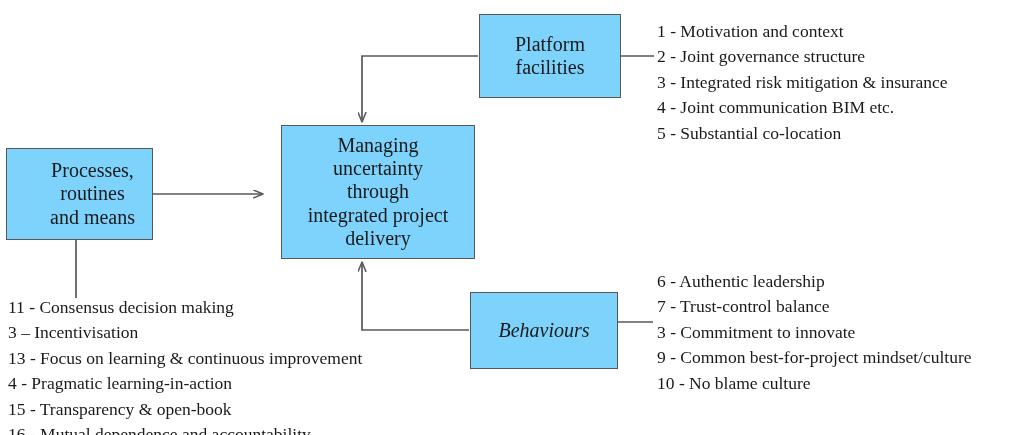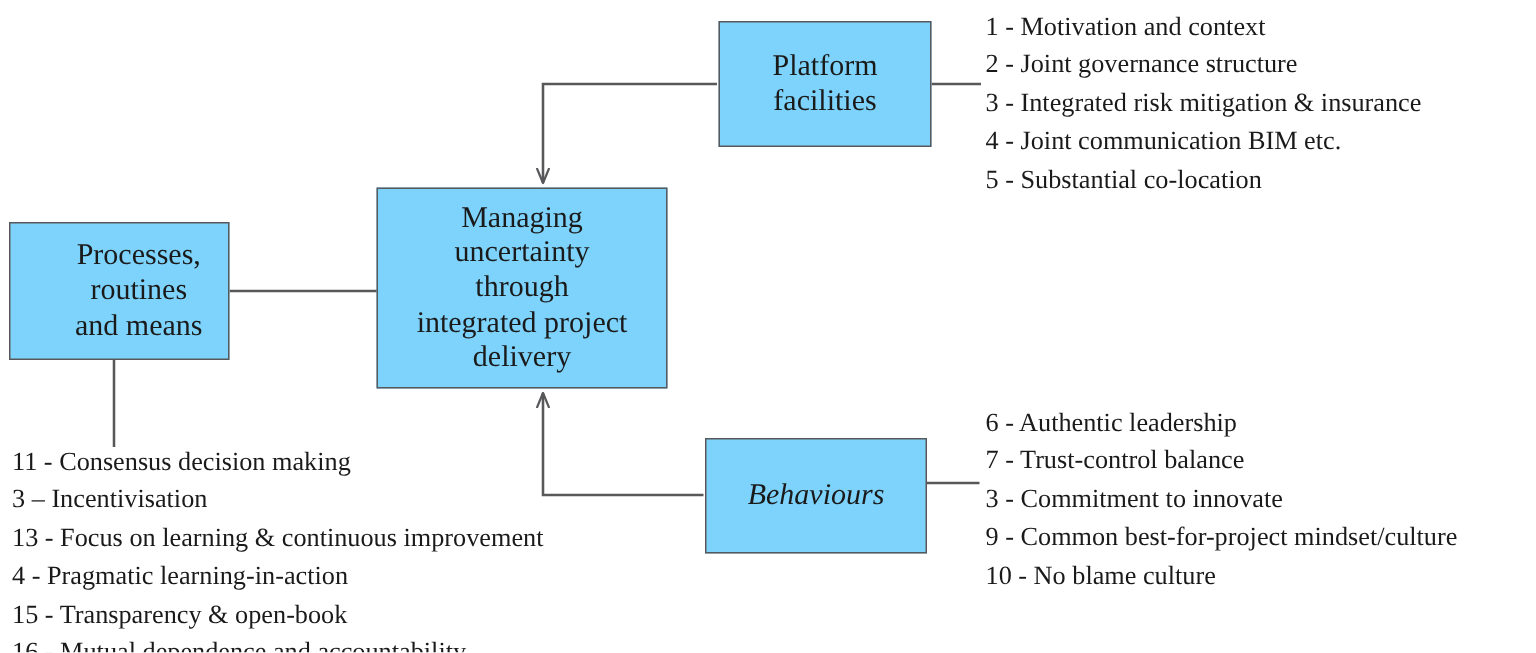--- a/index.html
+++ b/index.html
@@ -41,21 +41,21 @@
     display: block;
     width: 100%;
     white-space: pre-line;
   }
   #node-processes {
     left: 6px;  top: 148px;  width: 147px;  height: 92px;
     font-size: 20px;
     padding-left: 26px;
   }
   #node-central {
-    left: 251px; top: 125px; width: 194px; height: 134px;
+    left: 281px; top: 125px; width: 194px; height: 134px;
     font-size: 20px;
   }
   #node-platform {
     left: 479px; top: 14px;  width: 142px;  height: 84px;
     font-size: 20px;
   }
   #node-behaviours {
     left: 470px; top: 292px; width: 148px; height: 77px;
     font-size: 20px;
     font-style: italic;
@@ -63,21 +63,21 @@
   .list {
     position: absolute;
     font-size: 17.5px;
     line-height: 1.455;
     color: #1a1a1a;
     white-space: nowrap;
   }
   .list .list-item {
     display: block;
   }
-  #list-platform   { left: 657px; top: 5px;   }
+  #list-platform   { left: 657px; top: 19px;   }
   #list-behaviours { left: 657px; top: 269px; }
   #list-processes  { left: 8px;   top: 295px; }
 </style>
 </head>
 <body>
 
 <div id="canvas">
 
   <svg class="wires" viewBox="0 0 1024 435" xmlns="http://www.w3.org/2000/svg">
     <defs>

